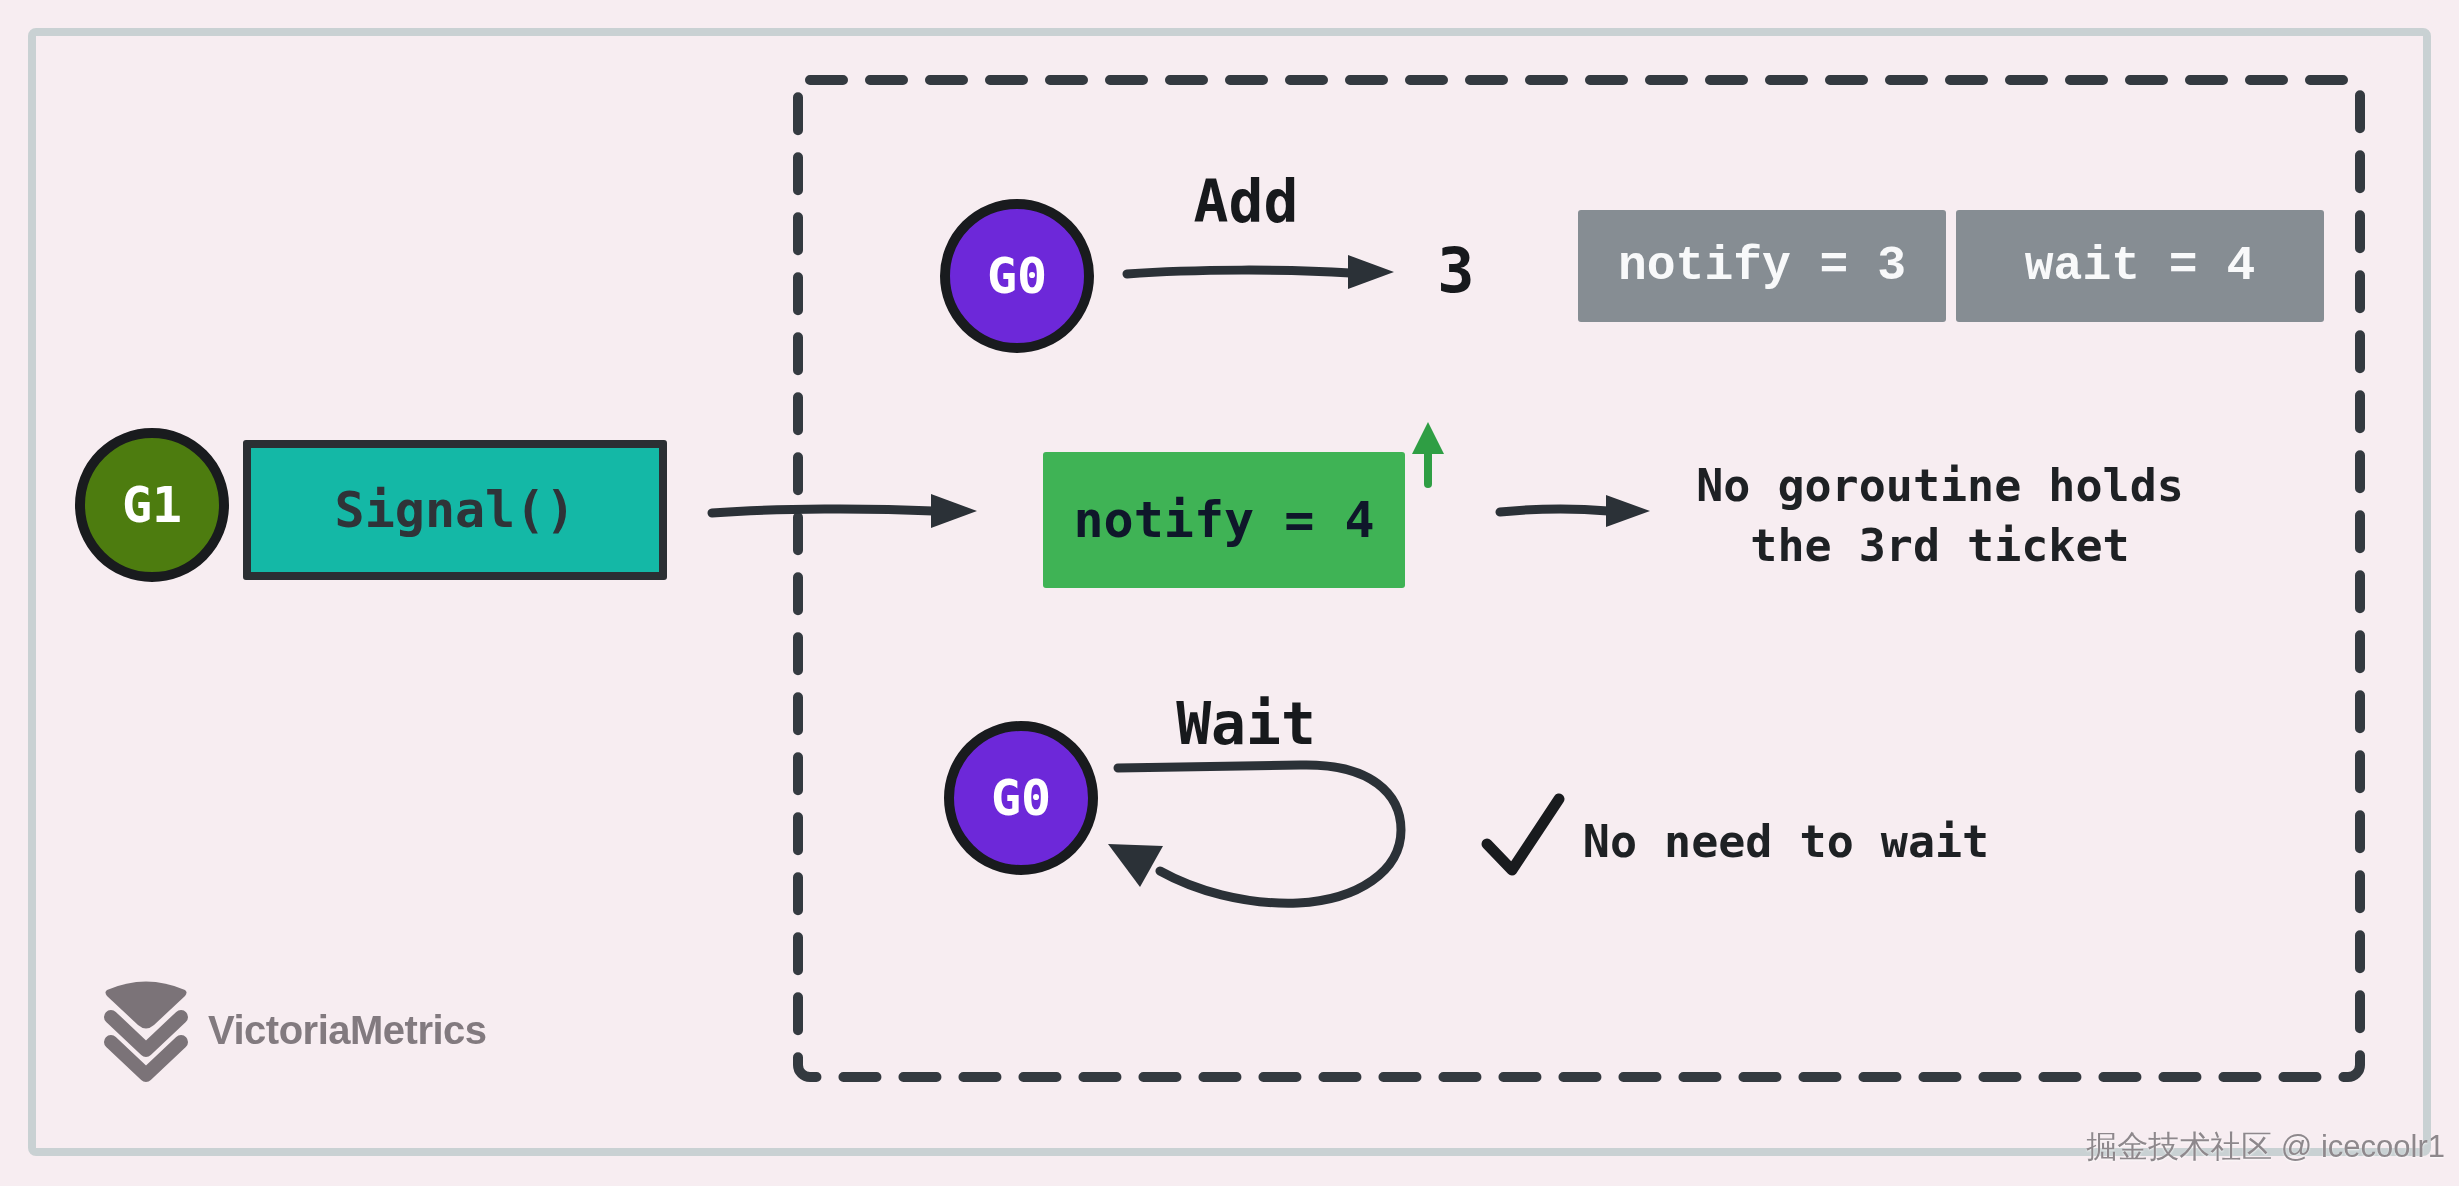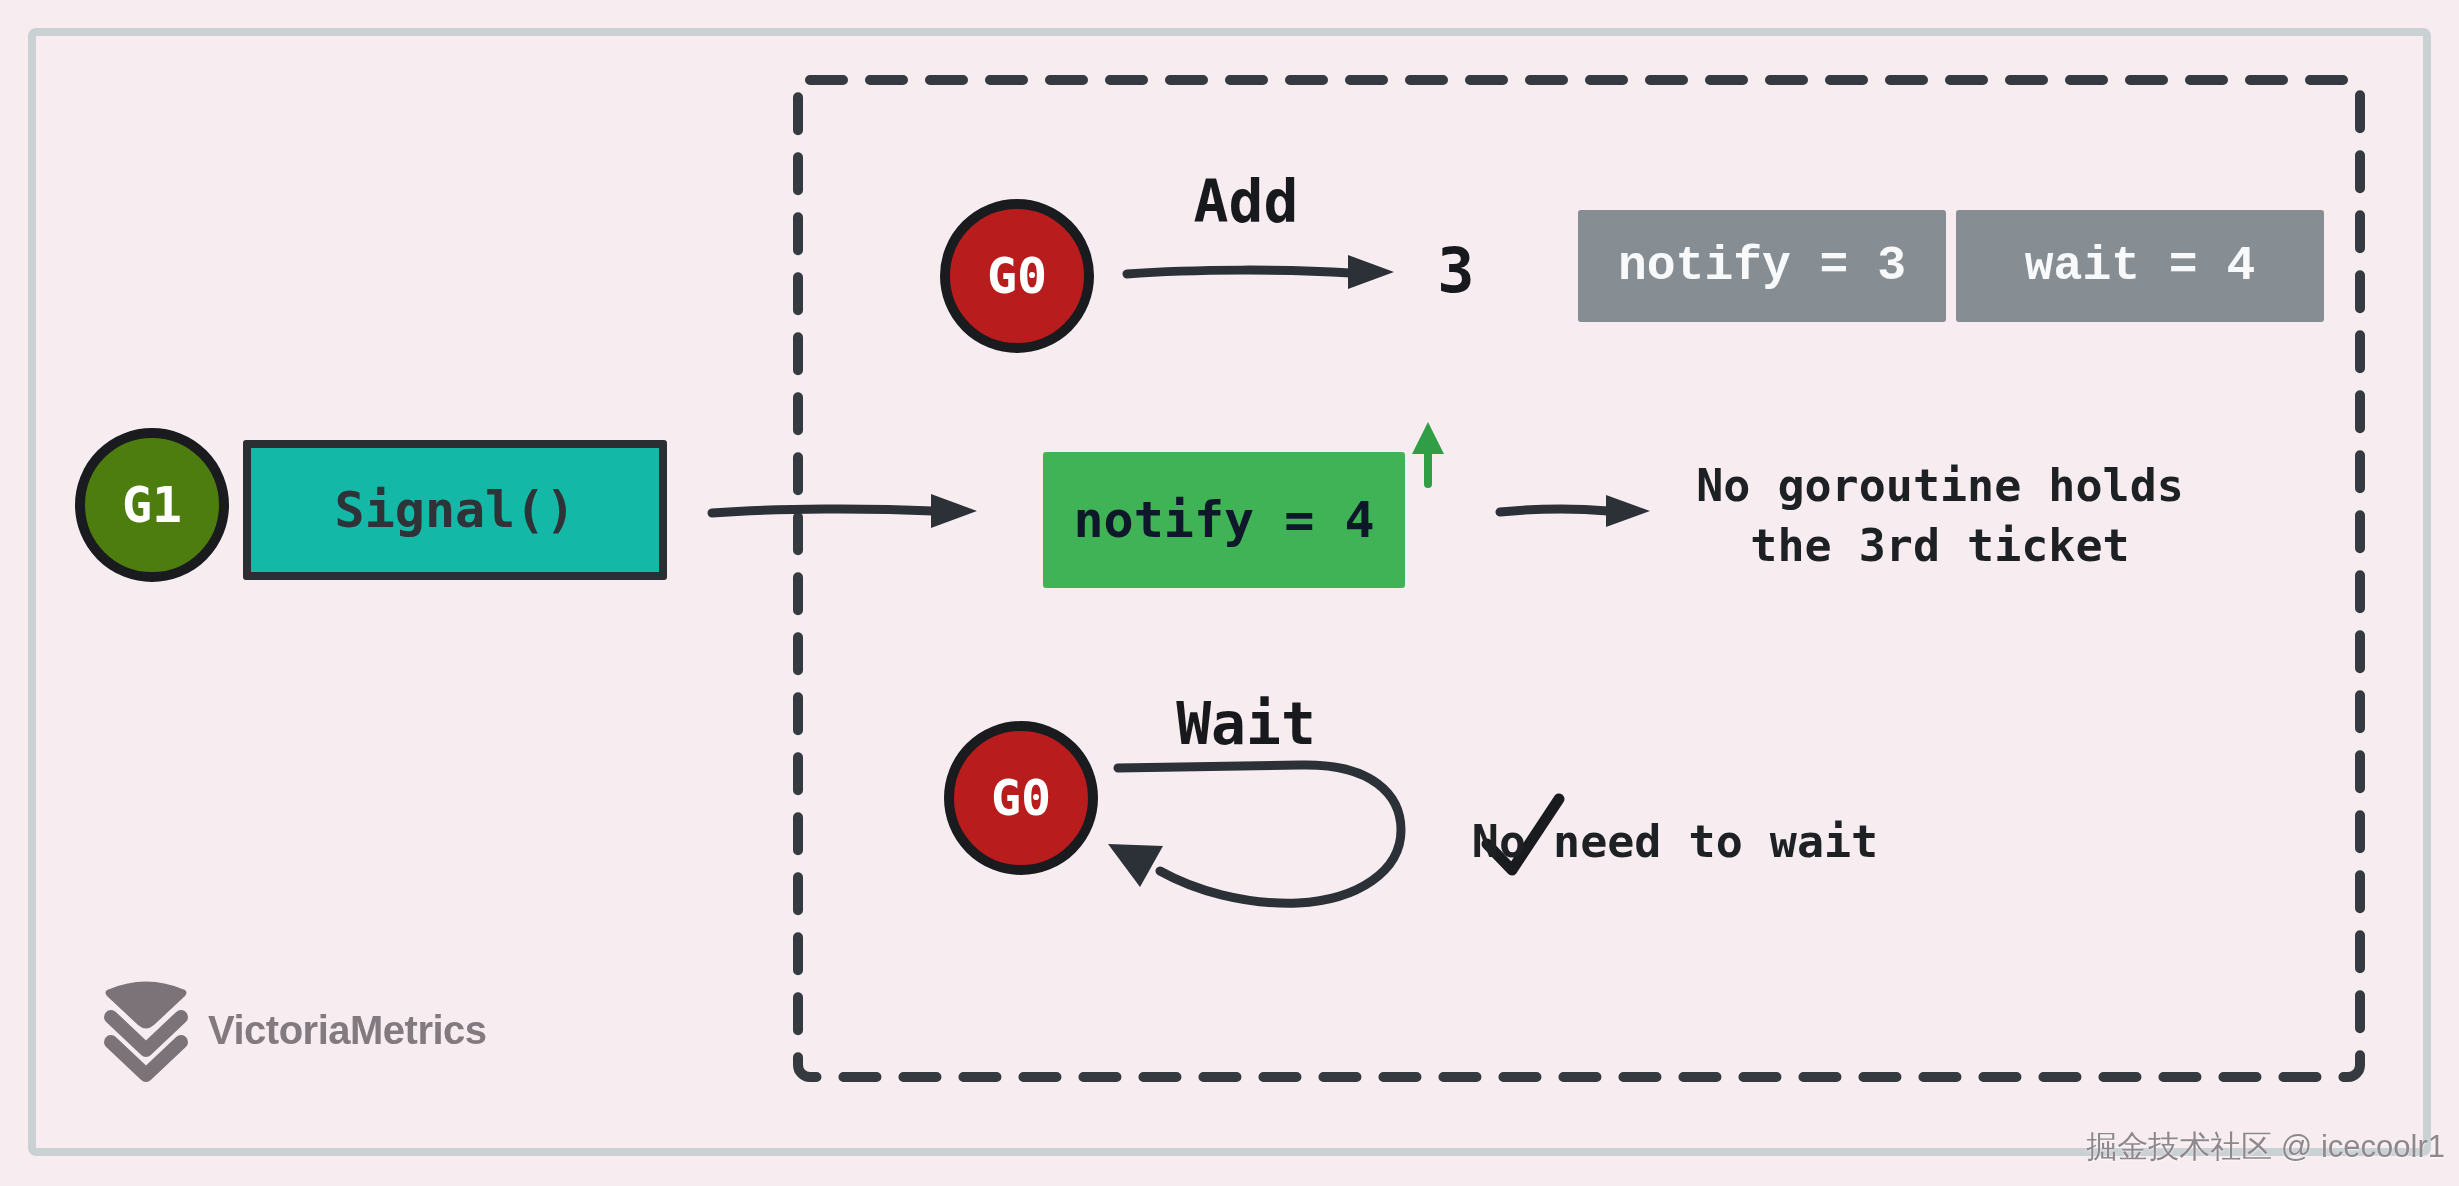--- a/index.html
+++ b/index.html
@@ -32,21 +32,21 @@
   .goroutine {
     position: absolute;
     width: 154px; height: 154px;
     box-sizing: border-box;
     border: 10px solid #191b1e;
     border-radius: 50%;
     display: flex; align-items: center; justify-content: center;
     color: #ffffff;
     font-size: 50px; font-weight: 700;
   }
-  .g-blue   { background: #b91c1c; }
+  .g-blue   { background: #6d28d9; }
   .g-purple { background: #4d7c0f; }
 
   .box {
     position: absolute;
     box-sizing: border-box;
     display: flex; align-items: center; justify-content: center;
     border-radius: 3px;
   }
   .signal-box {
     left: 243px; top: 440px; width: 424px; height: 140px;
@@ -81,21 +81,21 @@
   .wait-label  { left: 1146px; top: 690px; width: 200px; font-size: 58px; }
 
   .note {
     position: absolute;
     text-align: center;
     font-size: 45px; font-weight: 600;
     color: #1e2124;
     line-height: 60px;
   }
   .note-ticket  { left: 1680px; top: 456px; width: 520px; }
-  .note-no-wait { left: 1465px; top: 812px; width: 420px; }
+  .note-no-wait { left: 1576px; top: 812px; width: 420px; }
 
   .brand {
     position: absolute;
     left: 102px; top: 978px;
     display: flex; align-items: center;
   }
   .brand-logo { width: 88px; height: 104px; }
   .brand-name {
     margin-left: 18px;
     font-family: "Liberation Sans", sans-serif;

